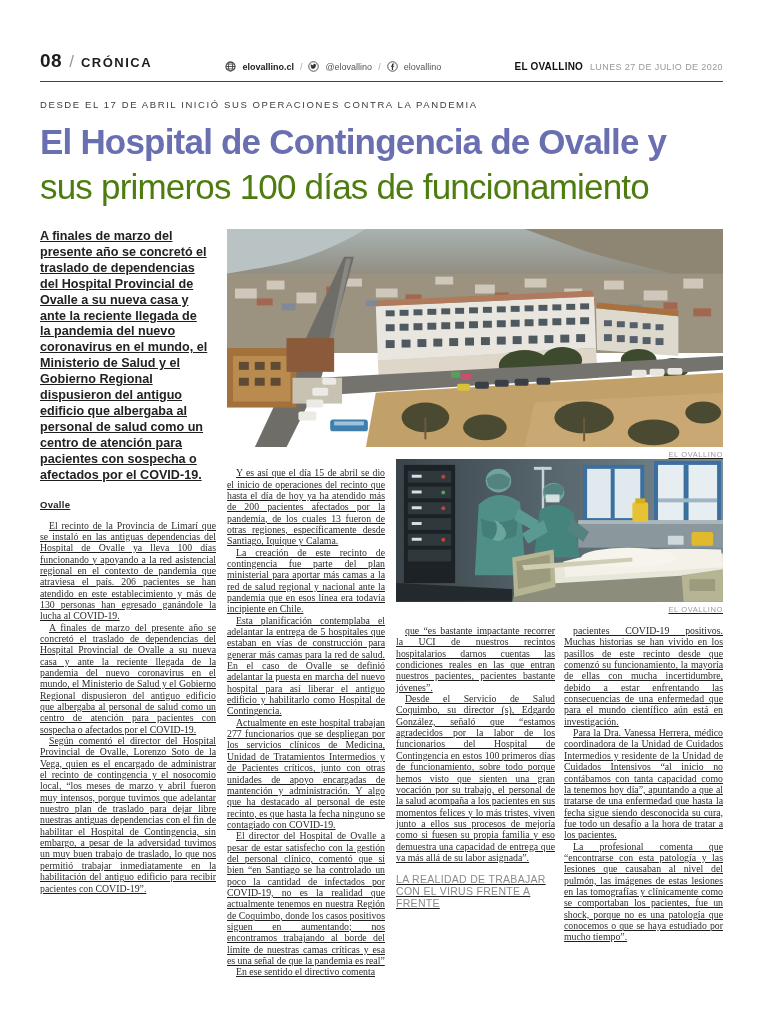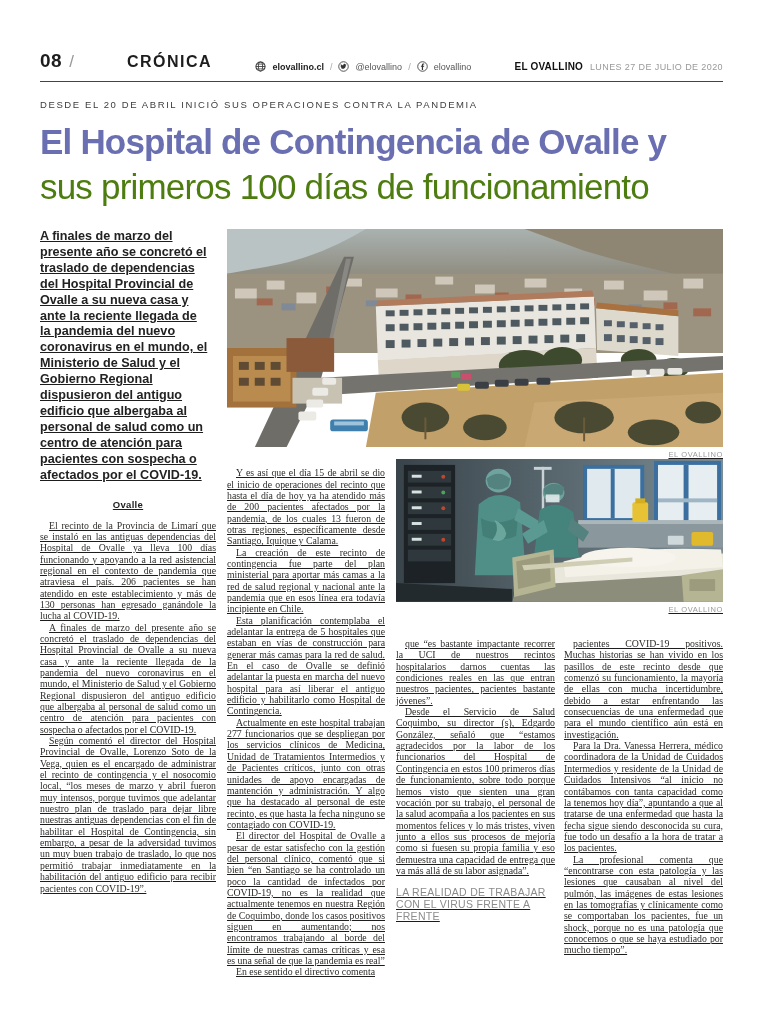--- a/index.html
+++ b/index.html
@@ -19,21 +19,21 @@
   .page{width:761px;height:1024px;padding:50px 38px 0 40px;}
 
   
   .masthead{
     display:flex;align-items:flex-end;justify-content:space-between;
     padding-bottom:9px;border-bottom:1px solid #444;
   }
   .mast-left{display:flex;align-items:baseline;gap:7px;}
   .page-num{font-size:19px;font-weight:bold;letter-spacing:.5px;}
   .slash{color:#999;font-size:17px;font-weight:300;}
-  .section-name{font-size:16px;font-weight:bold;letter-spacing:1.5px;margin-left:46px;}
+  .section-name{font-size:13px;font-weight:bold;letter-spacing:1.5px;}
   .mast-center{display:flex;align-items:center;gap:6px;font-size:9px;color:#555;}
   .mast-center .strong{font-weight:bold;color:#222;}
   .mini-icon{width:11px;height:11px;display:inline-block;vertical-align:middle;}
   .mast-sep{color:#aaa;}
   .mast-right{font-size:9px;color:#999;letter-spacing:.4px;}
   .mast-right .brand{font-weight:bold;color:#111;font-size:10px;letter-spacing:.2px;margin-right:4px;}
 
   
   .kicker{
     margin-top:17px;font-size:9.5px;letter-spacing:1.6px;color:#3c3c3c;
@@ -65,21 +65,21 @@
   .photo1-wrap{grid-area:photo1;}
   .col2{grid-area:col2;}
   .right-block{grid-area:right;}
 
   .lead{
     font-family:"Liberation Sans",sans-serif;
     font-weight:bold;font-size:12.6px;line-height:15.9px;color:#222;
     padding-right:8px;
   }
   .byline{
-    text-align:center;font-size:9.5px;font-weight:bold;color:#222;
+    text-align:left;font-size:9.5px;font-weight:bold;color:#222;
     margin:15px 0 10px 0;letter-spacing:.3px;
   }
   .bodytext{
     font-family:"Liberation Serif",serif;
     font-size:9.8px;line-height:11.35px;color:var(--body-ink);
     text-align:justify;hyphens:auto;-webkit-hyphens:auto;
   }
   .bodytext p{text-indent:9px;margin:0;}
 
   .photo-frame{width:100%;display:block;}
@@ -89,21 +89,21 @@
     letter-spacing:.6px;margin-top:3px;
   }
   .photo1-wrap .credit{margin-bottom:0;}
 
   .caption{
     margin-top:6px;
     font-size:9.6px;line-height:13px;font-weight:bold;font-style:italic;
     color:#2f2f2f;text-align:justify;
   }
   .right-cols{
-    margin-top:24px;
+    margin-top:11px;
     display:grid;grid-template-columns:1fr 1fr;column-gap:9px;
   }
   .subhead{
     font-size:10.5px;line-height:12px;color:var(--muted);
     font-family:"Liberation Sans",sans-serif;font-weight:400;
     letter-spacing:.3px;margin:10px 0 9px 0;text-transform:uppercase;
   }
   .col2{padding-top:8px;}
 </style>
 </head>
@@ -138,21 +138,21 @@
         <path d="M6.6 9.8V6.4h1.1l.2-1.2H6.6v-.8c0-.4.1-.6.6-.6h.7V2.7c-.1 0-.5-.1-1-.1-1 0-1.6.6-1.6 1.7v.9h-1v1.2h1v3.4z" fill="#333"></path>
       </svg>
       <span>elovallino</span>
     </div>
     <div class="mast-right">
       <span class="brand">EL OVALLINO</span>
       <span>LUNES 27 DE JULIO DE 2020</span>
     </div>
   </div>
 
-  <div class="kicker">DESDE EL 20 DE ABRIL INICIÓ SUS OPERACIONES CONTRA LA PANDEMIA</div>
+  <div class="kicker">DESDE EL 17 DE ABRIL INICIÓ SUS OPERACIONES CONTRA LA PANDEMIA</div>
   <h1 class="headline">
     <span class="l1">El Hospital de Contingencia de Ovalle y</span>
     <span class="l2">sus primeros 100 días de funcionamiento</span>
   </h1>
 
   <div class="article">
 
     <div class="lead-col">
       <p class="lead">A finales de marzo del presente año se concretó el traslado de dependencias del Hospital Provincial de Ovalle a su nueva casa y ante la reciente llegada de la pandemia del nuevo coronavirus en el mundo, el Ministerio de Salud y el Gobierno Regional dispusieron del antiguo edificio que albergaba al personal de salud como un centro de atención para pacientes con sospecha o afectados por el COVID-19.</p>
       <div class="byline">Ovalle</div>

